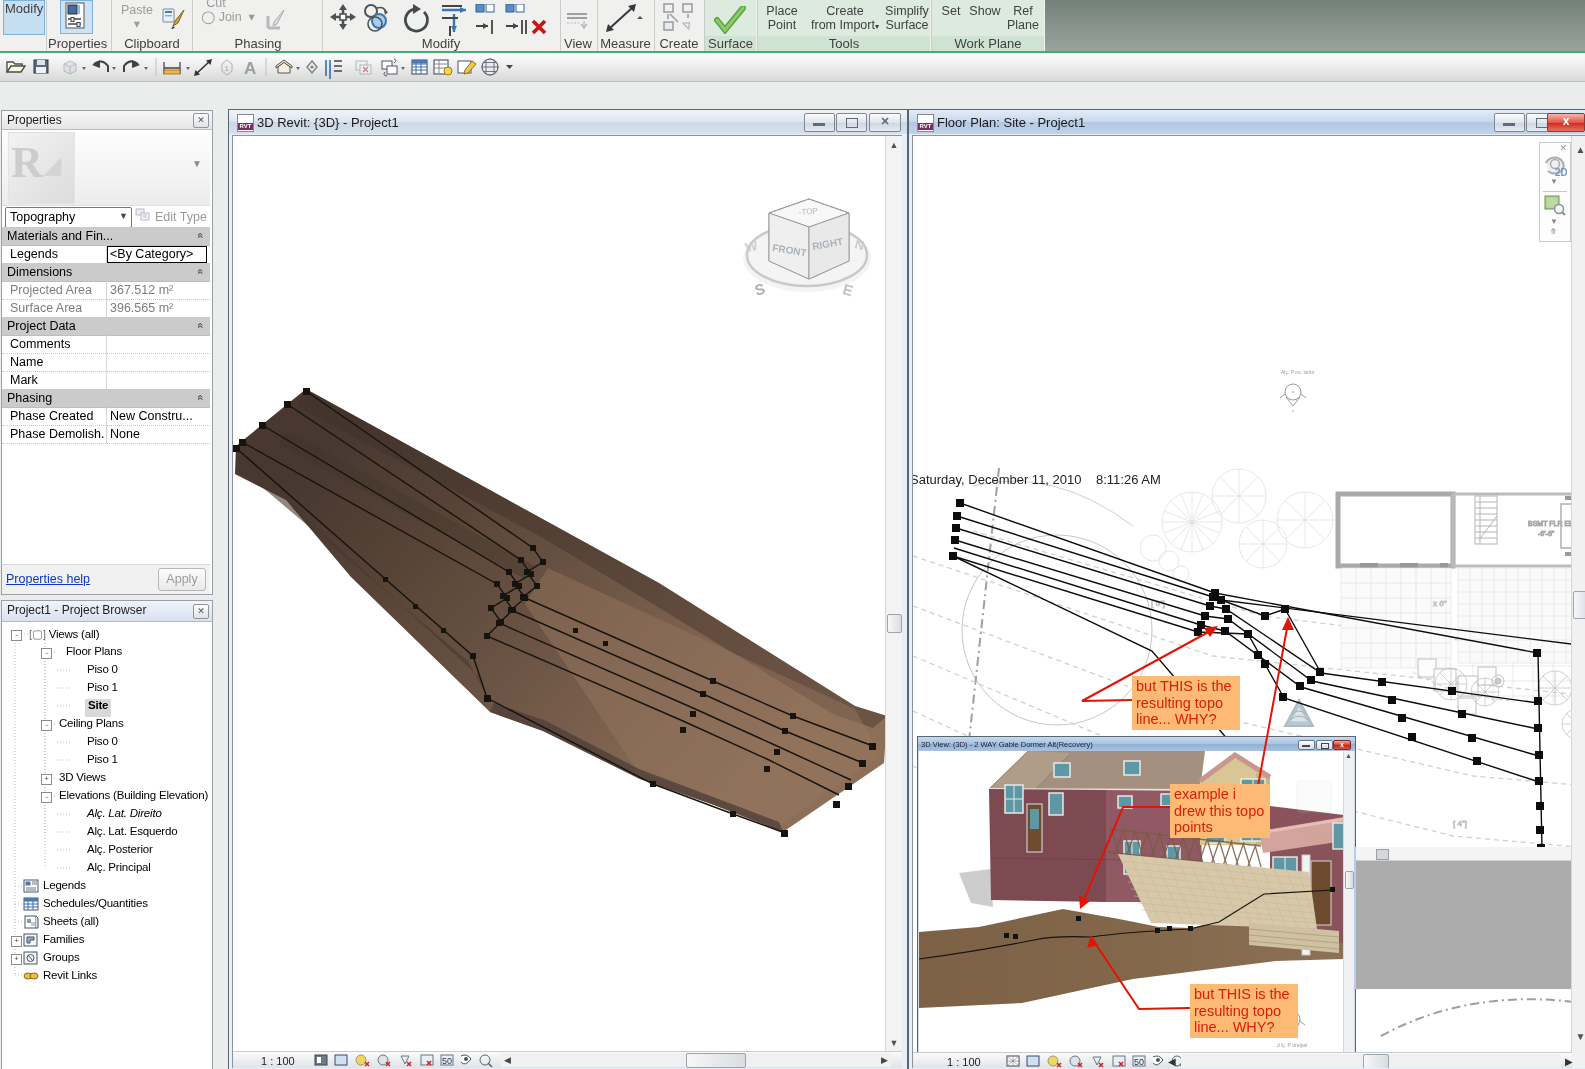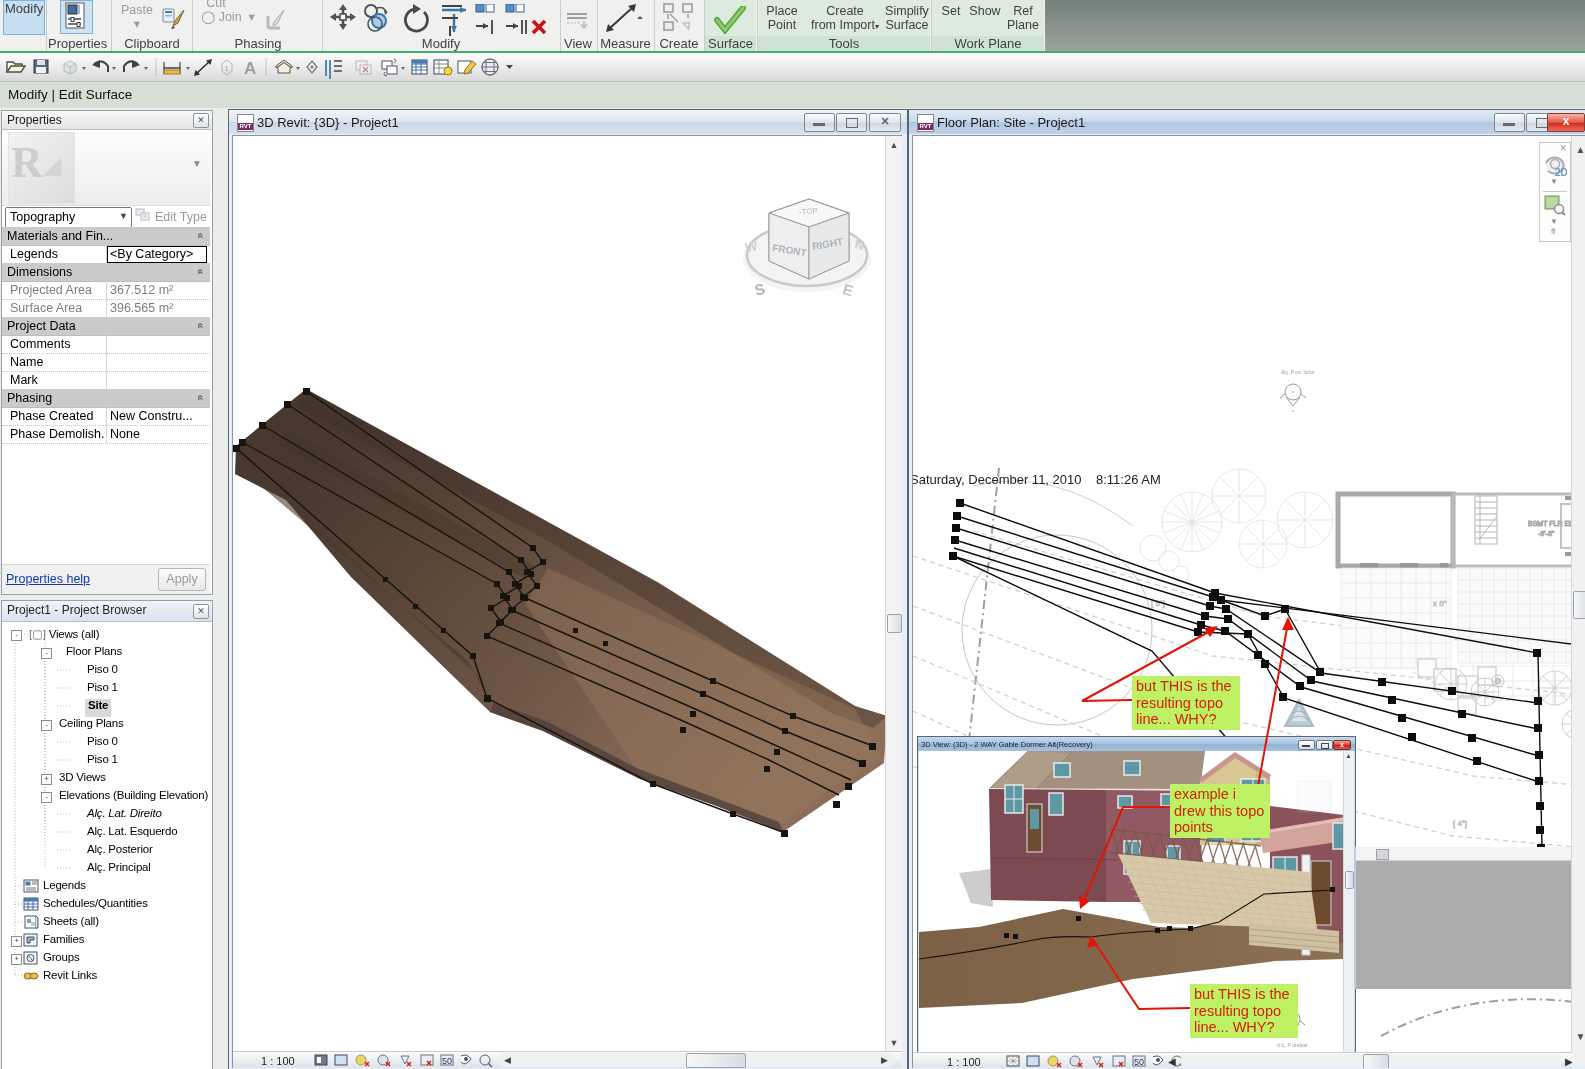--- a/index.html
+++ b/index.html
@@ -44,21 +44,21 @@
   .wbtn .g{position:absolute;left:8px;top:9px;width:12px;height:3px;background:#5f6a76;}
   .wbtn .r{position:absolute;left:9px;top:4px;width:10px;height:8px;border:1.5px solid #5f6a76;}
   .wbtn.red{background:linear-gradient(#f5b6ad,#e25548 50%,#ce2517 50%,#e8705f);border-color:#8c3a30;}
   .wbtn.red:before{content:"x";position:absolute;left:0;right:0;top:0px;text-align:center;color:#fff;font-size:12px;font-weight:bold;line-height:15px;}
   .rvticon{position:absolute;width:15px;height:16px;background:#fff;border:1px solid #888;}
   .rvticon:before{content:"RVT";position:absolute;left:0;bottom:1px;width:100%;text-align:center;font-size:6px;font-weight:bold;color:#fff;background:#7c2a62;height:7px;line-height:7px;}
   .scroll-v{position:absolute;background:#f2f3f2;border-left:1px solid #d5d7d6;}
   .scroll-arrow{position:absolute;font-size:9px;color:#505050;width:100%;text-align:center;}
   .thumb{position:absolute;background:linear-gradient(90deg,#f6f7f8,#d9dde2);border:1px solid #9aa4af;border-radius:2px;}
   
-  .note{position:absolute;background:#bef264;color:#d5200a;font-size:14.5px;line-height:16.5px;padding:2px 4px;}
+  .note{position:absolute;background:#fdba74;color:#d5200a;font-size:14.5px;line-height:16.5px;padding:2px 4px;}
 </style>
 </head>
 <body>
 <div id="app">
 
   <div id="ribbon" class="abs">
     <div id="ribbonpanels" class="abs">
 
       <div class="abs" style="left:3px;top:0;width:40px;height:33px;background:#c5dff1;border:1px solid #7fb2d8;"></div>
       <div class="rtxt" style="left:5px;top:2px;width:36px;font-size:13px;">Modify</div>
@@ -262,23 +262,20 @@
 
       <rect x="454" y="5" width="13" height="12" fill="#fff" stroke="#556"></rect>
         <path d="M468 5 l4 3 -8 9 -4 1 1 -4 Z" fill="#f2c84b" stroke="#8d6a1d"></path>
 
       <circle cx="486" cy="11" r="8" fill="#e9ecef" stroke="#667"></circle>
       <path d="M486 3 a8 8 0 0 1 0 16 M486 3 a8 8 0 0 0 0 16 M478 11 h16 M480 6.5 h12 M480 15.5 h12 M482 3.8 v14.4 M490 3.8 v14.4" stroke="#667" fill="none" stroke-width="0.9"></path>
       <path d="M502 9 l7 0 -3.5 4 Z" fill="#444"></path>
     </svg>
   </div>
 
-  <div id="modebar" class="abs">
-      <span>Modify | Edit Surface</span>
-    </div>
 
   <div id="props" class="palette" style="left:1px;top:110px;width:210px;height:483px;">
     <div class="ptitle">
         <span>Properties</span>
       </div>
     <div class="closebox" style="right:3px;">✕</div>
 
     <div class="abs" style="left:0;top:19px;width:208px;height:75px;background:linear-gradient(#fefefe,#ececec);border-bottom:1px solid #e0e0e0;">
       <div class="abs" style="left:6px;top:2px;width:65px;height:70px;background:linear-gradient(135deg,#f2f2f2,#dcdcdc);border:1px solid #e3e3e3;">
         <span style="position:absolute;left:2px;top:4px;font-size:44px;font-weight:bold;color:#cdcdcd;font-family:'Liberation Serif',serif;">R</span>

